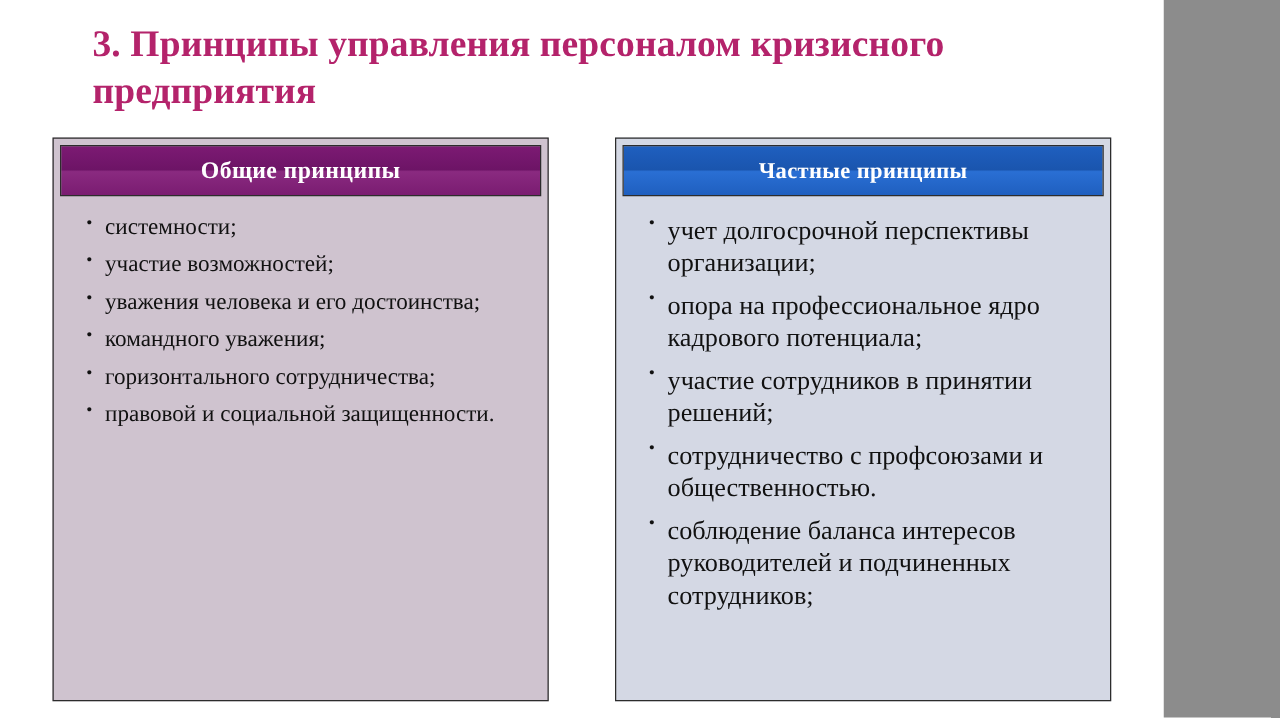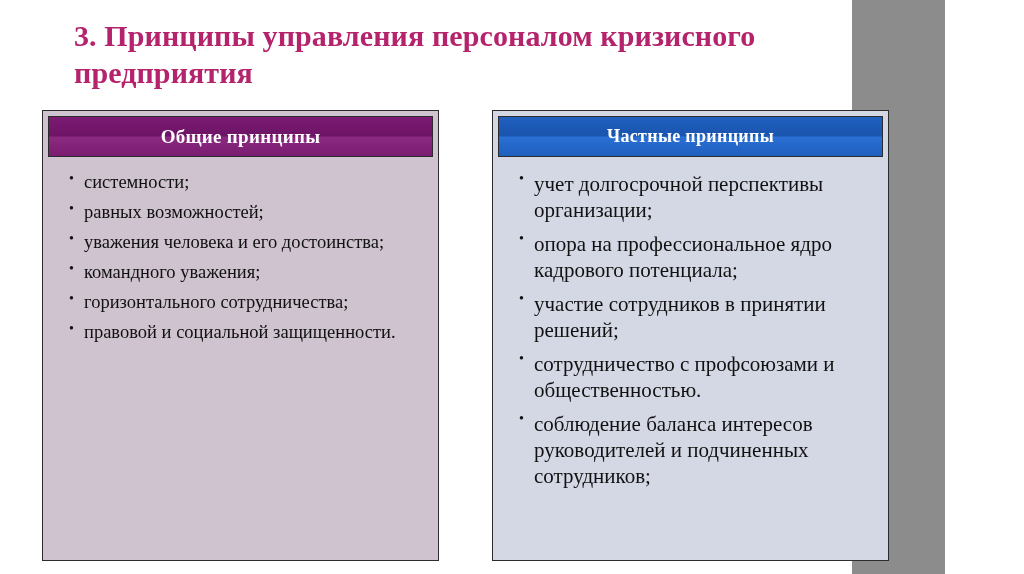--- a/index.html
+++ b/index.html
@@ -8,21 +8,21 @@
   }
   body {
     width: 1024px;
     height: 574px;
     background: #ffffff;
     font-family: "Liberation Serif", serif;
     overflow: hidden;
   }
   .slide {
     position: relative;
-    width: 945px;
+    width: 1024px;
     height: 574px;
     background: #ffffff;
     box-sizing: border-box;
   }
   .right-band {
     position: absolute;
     top: 0;
     right: 0;
     width: 93px;
     height: 574px;
@@ -130,21 +130,21 @@
   <div class="title">3. Принципы управления персоналом кризисного предприятия</div>
 
   <div class="columns">
 
     <div class="col col-left">
       <div class="col-header">
         <span class="col-header-text">Общие принципы</span>
       </div>
       <ul class="bullets">
         <li>системности;</li>
-        <li>равных возможностей;</li>
+        <li>участие возможностей;</li>
         <li>уважения человека и его достоинства;</li>
         <li>командного уважения;</li>
         <li>горизонтального сотрудничества;</li>
         <li>правовой и социальной защищенности.</li>
       </ul>
     </div>
 
     <div class="col col-right">
       <div class="col-header">
         <span class="col-header-text">Частные принципы</span>

